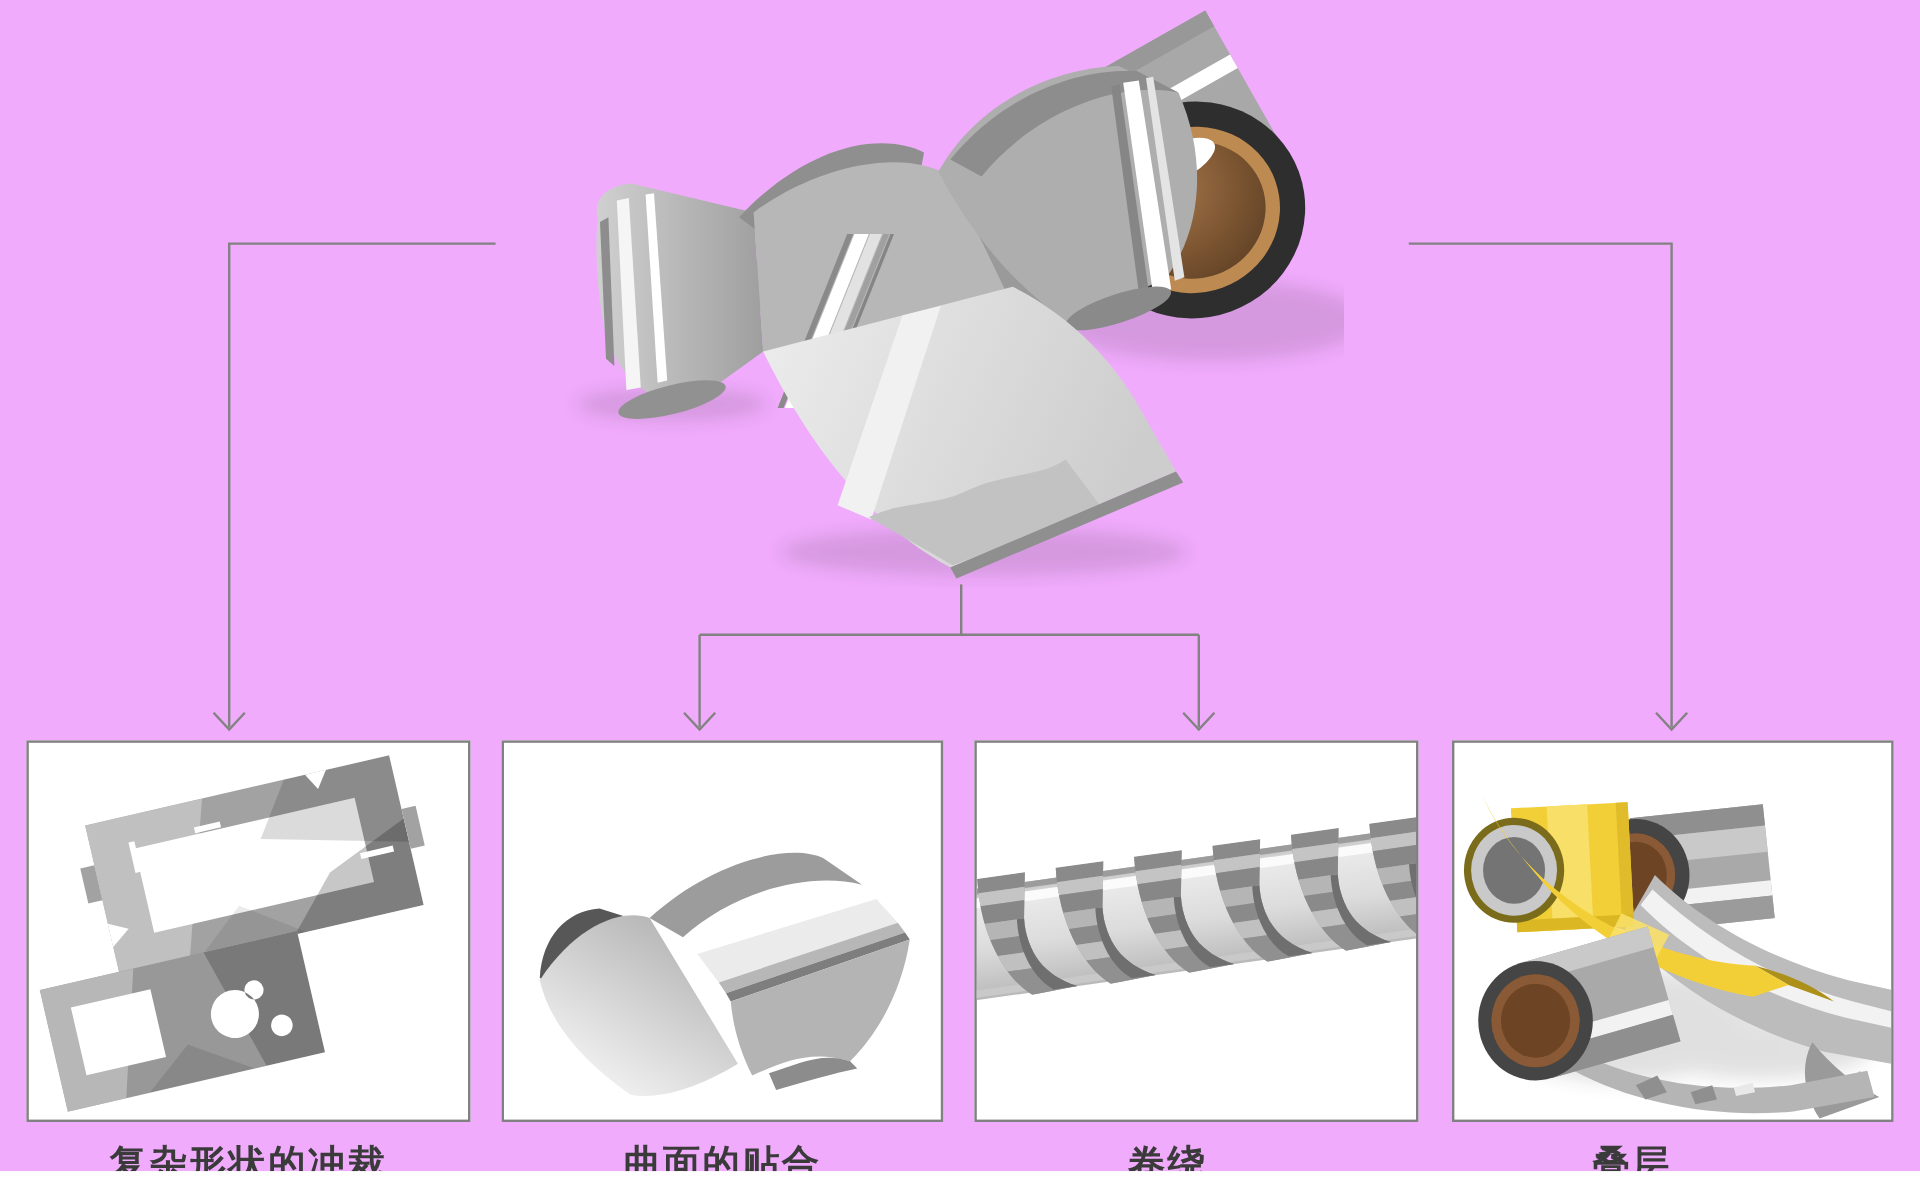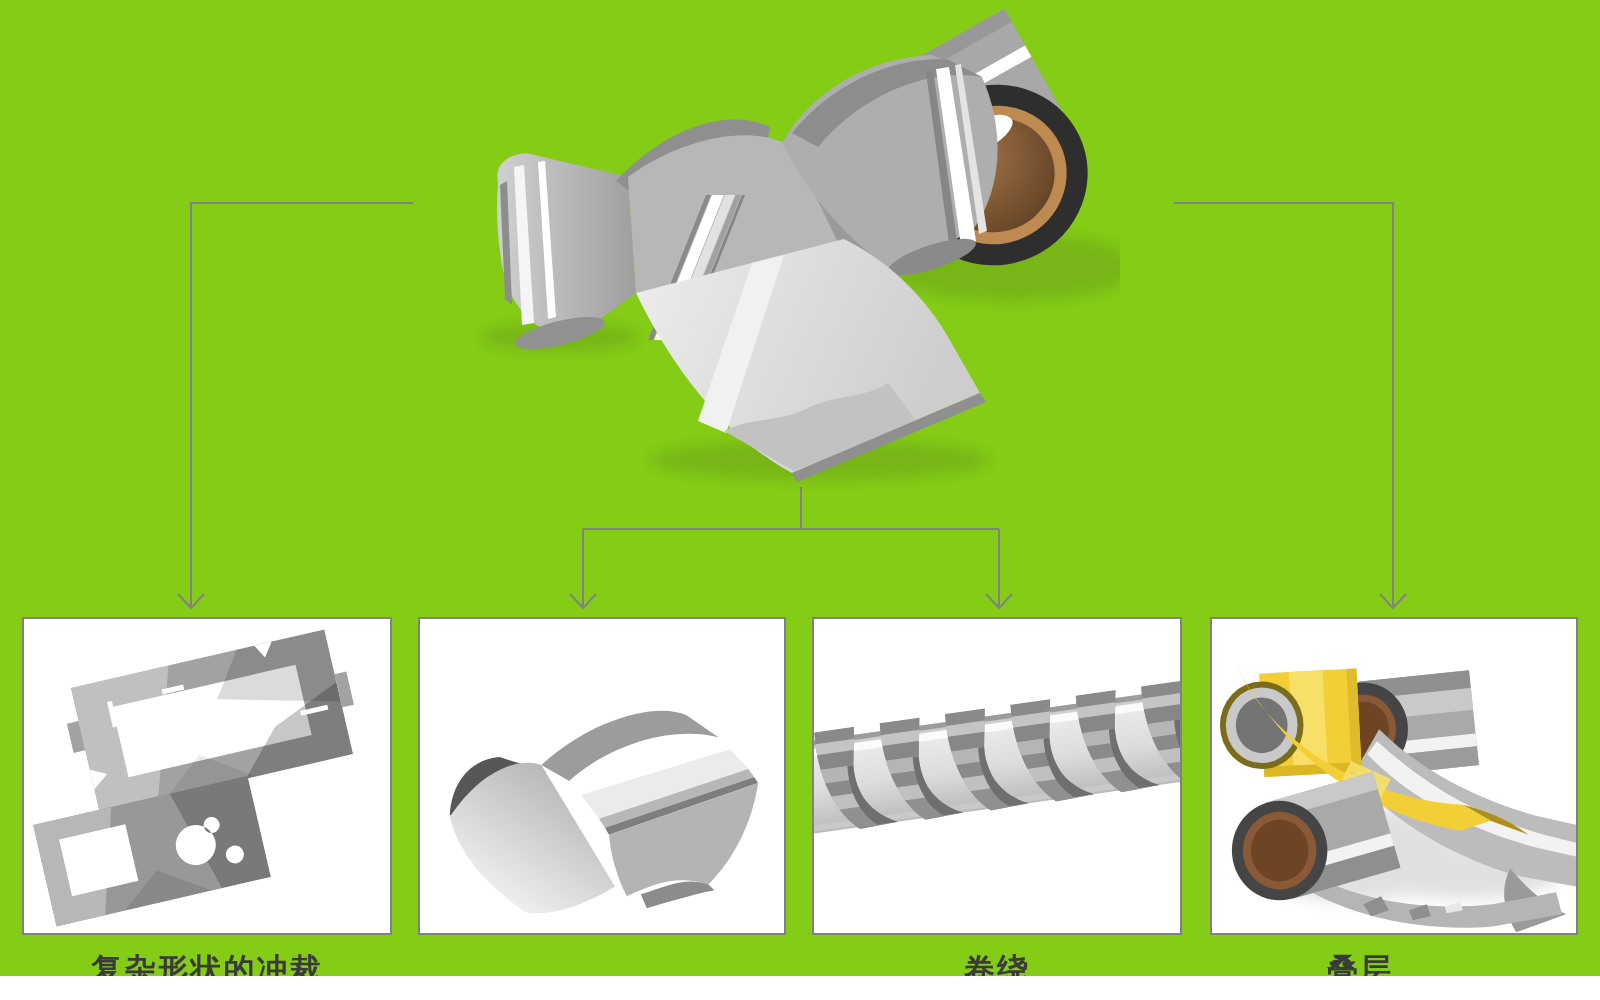--- a/index.html
+++ b/index.html
@@ -1,16 +1,16 @@
 <!DOCTYPE html>
 <html><head>
 <meta charset="utf-8">
 <style>
   html,body{margin:0;padding:0;background:#ffffff;}
-  #canvas{position:relative;width:1600px;height:976px;background:#84cc16;overflow:hidden;
+  #canvas{position:relative;width:1600px;height:976px;background:#f0abfc;overflow:hidden;
           font-family:"Liberation Sans","DejaVu Sans",sans-serif;}
   .abs{position:absolute;}
   .box{position:absolute;top:617px;height:318px;background:#ffffff;border:2px solid #818181;box-sizing:border-box;}
   .box svg{display:block;width:100%;height:100%;}
   .caption{position:absolute;top:948px;height:44px;line-height:44px;text-align:center;
            font-size:31px;font-weight:bold;color:#3a3a3a;letter-spacing:2px;white-space:nowrap;}
 </style>
 </head>
 <body>
 
@@ -274,16 +274,17 @@
           <rect x="0" y="27" width="112" height="23" fill="#8f8f8f"></rect>
         </g>
         <ellipse cx="0" cy="0" rx="48" ry="50" fill="#454545"></ellipse>
         <ellipse cx="0" cy="0" rx="37" ry="39" fill="#8a5a36"></ellipse>
         <ellipse cx="0" cy="0" rx="29" ry="31" fill="#6e4524"></ellipse>
       </g>
     </svg>
   </div>
 
   <div class="caption" style="left:22px;width:370px">复杂形状的冲裁</div>
-  <div class="caption" style="left:812px;width:370px">卷绕</div>
+  <div class="caption" style="left:418px;width:368px">曲面的贴合</div>
+  <div class="caption" style="left:788px;width:370px">卷绕</div>
   <div class="caption" style="left:1176px;width:368px">叠层</div>
 
 </div>
 
 </body></html>

